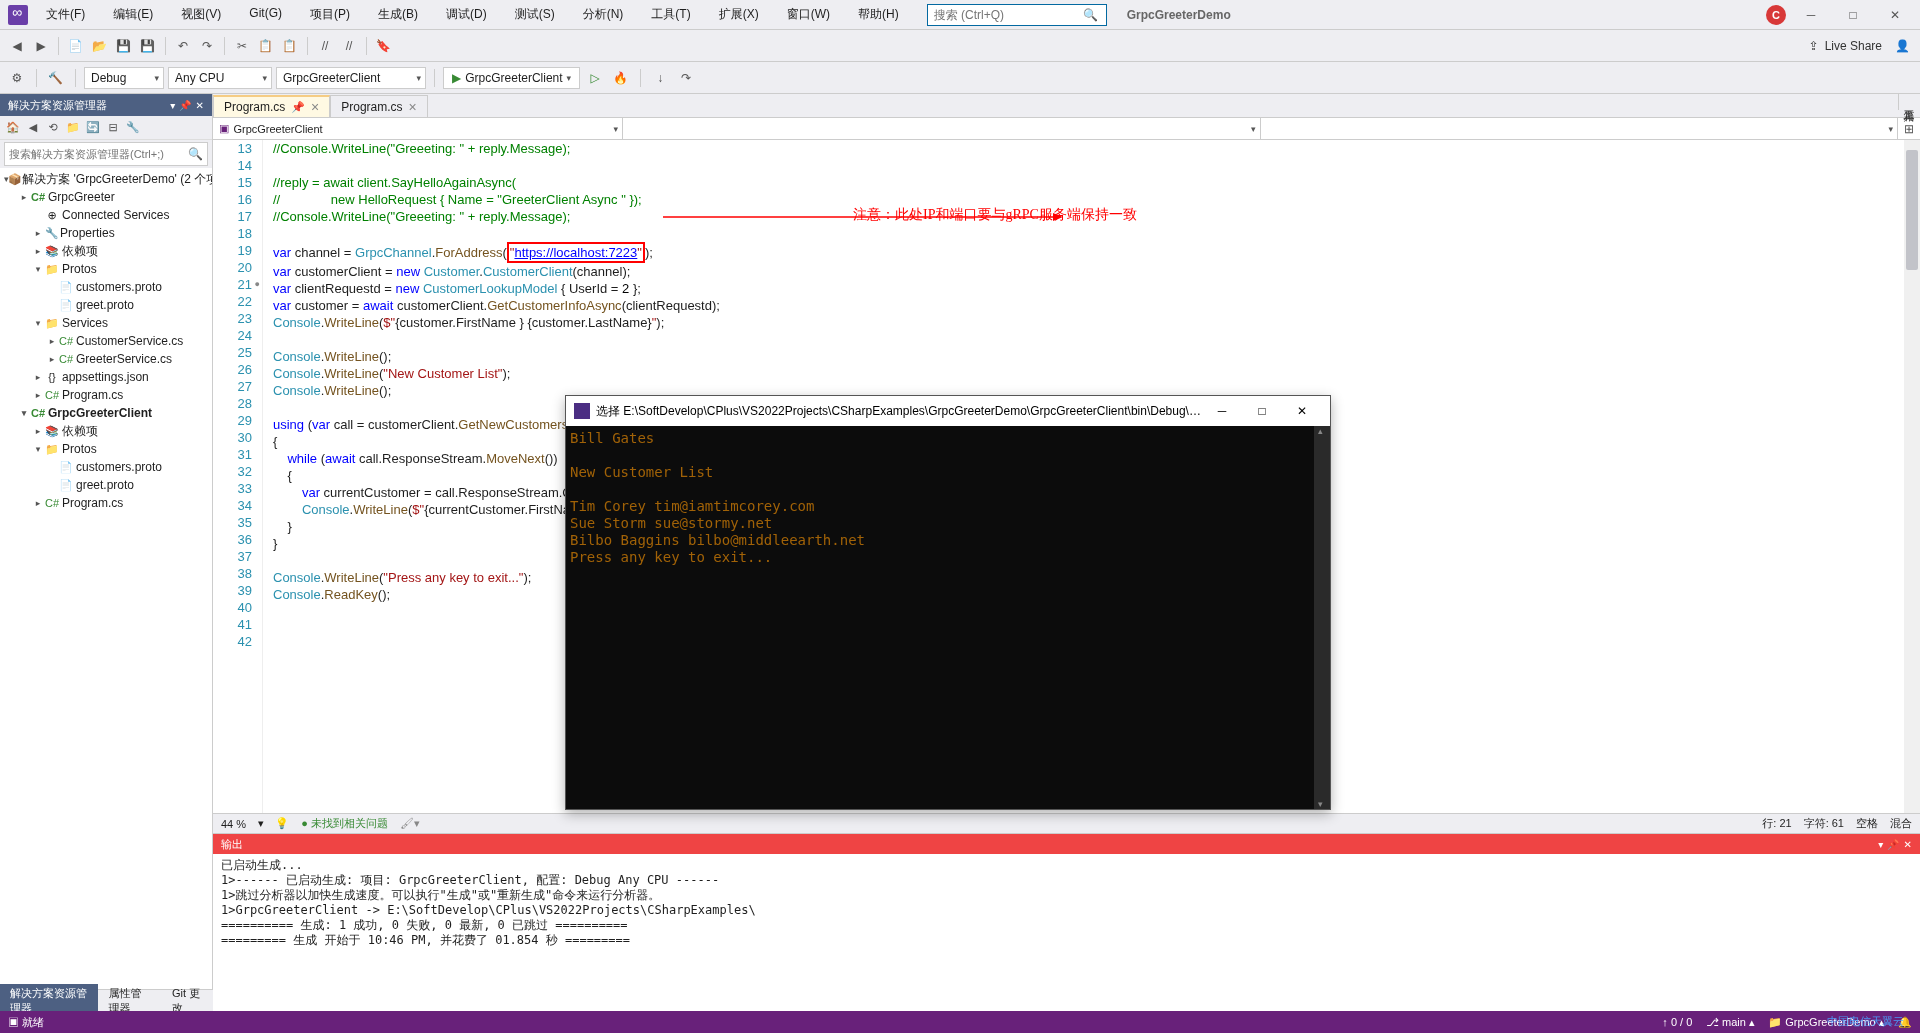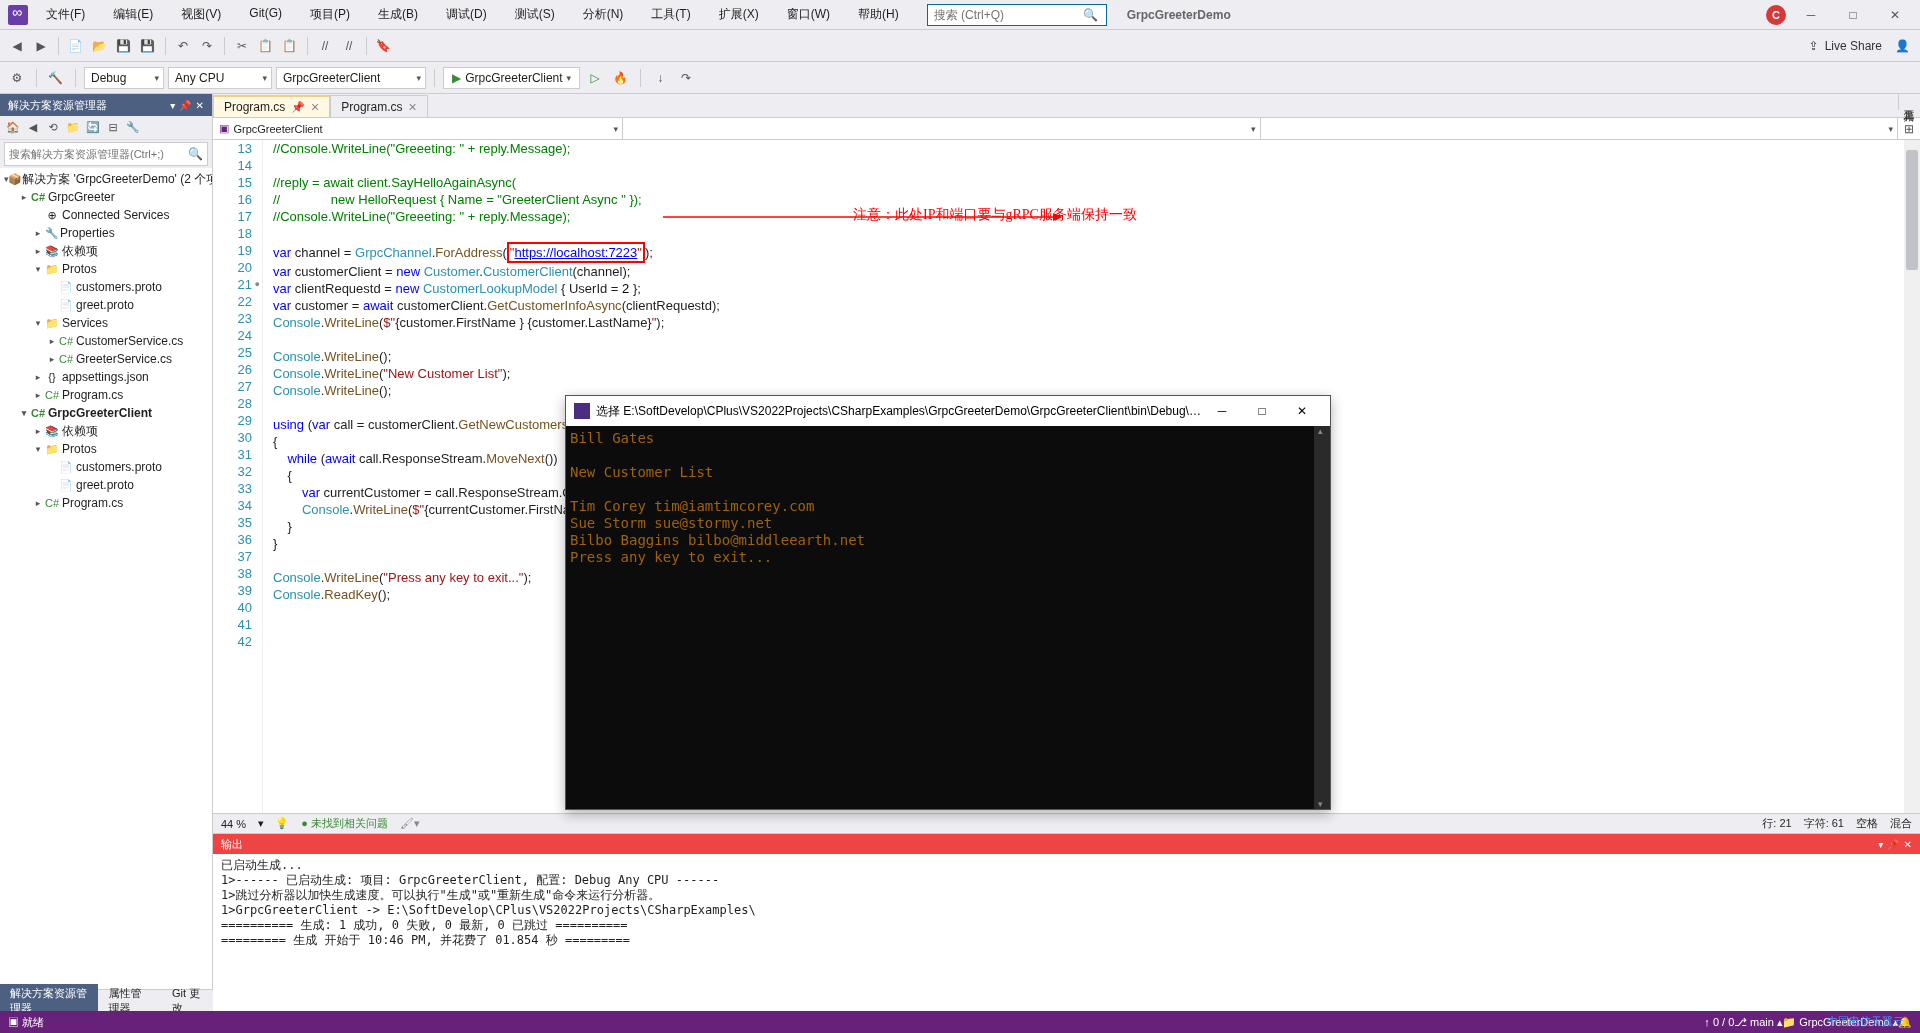--- a/index.html
+++ b/index.html
@@ -90,21 +90,21 @@
 .out-tb select { height: 20px; border: 1px solid #ccc; font-size: 11px; width: 230px; }
 .out-text { flex: 1; background: #fff; padding: 4px 8px; font-family: Consolas, 'Microsoft YaHei', monospace; font-size: 12px; line-height: 15px; white-space: pre; overflow: hidden; }
 
 
 .bottom-tabs { height: 22px; background: #eeeef2; display: flex; align-items: center; border-top: 1px solid #ccc; font-size: 11px; }
 .btab { padding: 2px 10px; cursor: pointer; }
 .btab.active { background: #4d6082; color: #fff; }
 
 
 .status-bar { position: absolute; bottom: 0; left: 0; right: 0; height: 22px; background: #68217A; color: #fff; display: flex; align-items: center; padding: 0 8px; font-size: 11px; z-index: 5; }
-.status-bar .sb-right { margin-left: auto; display: flex; align-items: center; }
+.status-bar .sb-right { margin-left: auto; display: flex; gap: 14px; align-items: center; }
 
 
 .console-win { position: absolute; left: 565px; top: 395px; width: 766px; height: 415px; background: #0c0c0c; border: 1px solid #555; box-shadow: 0 4px 12px rgba(0,0,0,0.3); z-index: 100; }
 .console-title { height: 30px; background: #fff; color: #000; display: flex; align-items: center; padding: 0 8px; font-size: 12px; }
 .console-icon { width: 16px; height: 16px; background: #4b2e83; margin-right: 6px; }
 .console-ctrls { margin-left: auto; display: flex; }
 .con-btn { width: 40px; height: 28px; display: flex; align-items: center; justify-content: center; cursor: pointer; }
 .console-body { padding: 4px 4px; font-family: 'NSimSun', Consolas, monospace; font-size: 14px; line-height: 17px; color: #a16207; white-space: pre; height: calc(100% - 30px); overflow: hidden; position: relative; }
 .console-scroll { position: absolute; right: 0; top: 0; bottom: 0; width: 16px; background: #2a2a2a; }
 .console-scroll::before { content: "▴"; color: #888; position: absolute; top: 0; left: 4px; font-size: 9px; }

